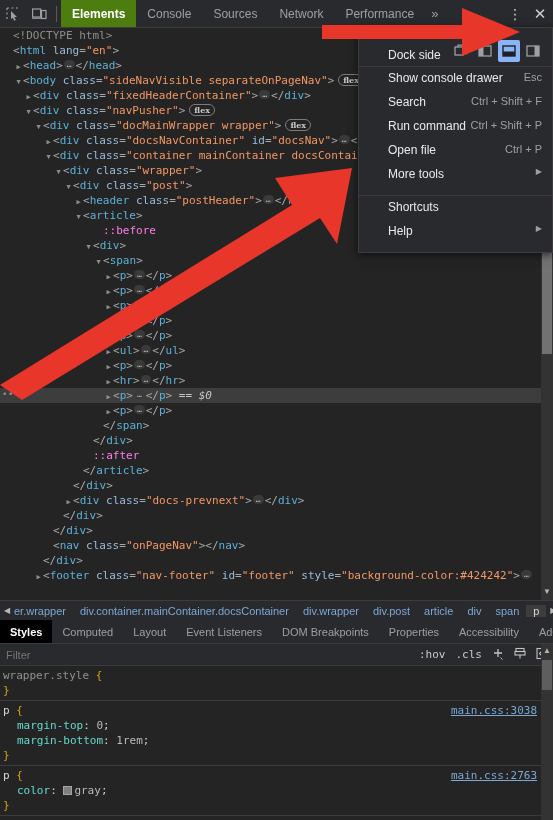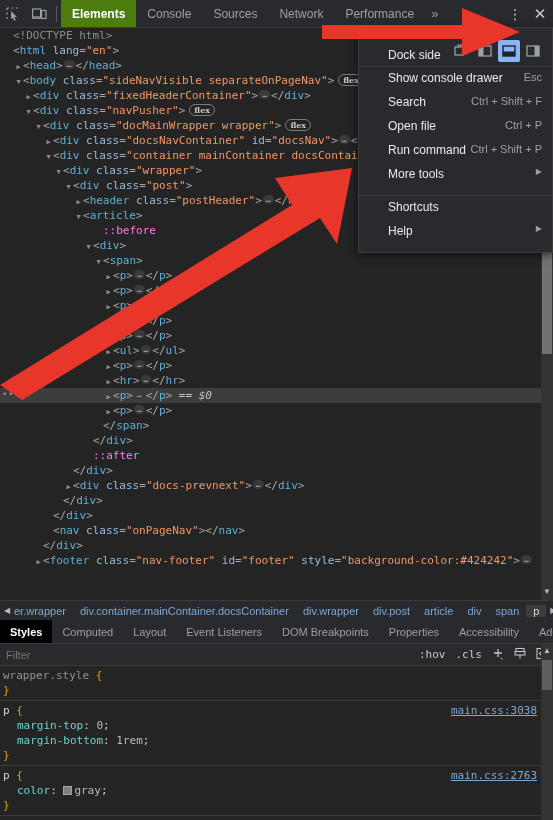--- a/index.html
+++ b/index.html
@@ -236,20 +236,21 @@
     <div class="node" style="padding-left: 104px;"><span class="tri">▶</span><span class="punct">&lt;</span><span class="tag">p</span><span class="punct">&gt;</span><span class="ellip">…</span><span class="punct">&lt;/</span><span class="tag">p</span><span class="punct">&gt;</span></div>
     <div class="node" style="padding-left: 104px;"><span class="tri">▶</span><span class="punct">&lt;</span><span class="tag">p</span><span class="punct">&gt;</span><span class="ellip">…</span><span class="punct">&lt;/</span><span class="tag">p</span><span class="punct">&gt;</span></div>
     <div class="node" style="padding-left: 104px;"><span class="tri">▶</span><span class="punct">&lt;</span><span class="tag">ul</span><span class="punct">&gt;</span><span class="ellip">…</span><span class="punct">&lt;/</span><span class="tag">ul</span><span class="punct">&gt;</span></div>
     <div class="node" style="padding-left: 104px;"><span class="tri">▶</span><span class="punct">&lt;</span><span class="tag">p</span><span class="punct">&gt;</span><span class="ellip">…</span><span class="punct">&lt;/</span><span class="tag">p</span><span class="punct">&gt;</span></div>
     <div class="node" style="padding-left: 104px;"><span class="tri">▶</span><span class="punct">&lt;</span><span class="tag">hr</span><span class="punct">&gt;</span><span class="ellip">…</span><span class="punct">&lt;/</span><span class="tag">hr</span><span class="punct">&gt;</span></div>
     <div class="node sel" style="padding-left: 104px;"><span class="tri">▶</span><span class="punct">&lt;</span><span class="tag">p</span><span class="punct">&gt;</span><span class="ellip">…</span><span class="punct">&lt;/</span><span class="tag">p</span><span class="punct">&gt;</span><span class="dollar">  ==  $0</span></div>
     <div class="node" style="padding-left: 104px;"><span class="tri">▶</span><span class="punct">&lt;</span><span class="tag">p</span><span class="punct">&gt;</span><span class="ellip">…</span><span class="punct">&lt;/</span><span class="tag">p</span><span class="punct">&gt;</span></div>
     <div class="node" style="padding-left: 94px;"><span class="tri none">&nbsp;</span><span class="punct">&lt;/</span><span class="tag">span</span><span class="punct">&gt;</span></div>
     <div class="node" style="padding-left: 84px;"><span class="tri none">&nbsp;</span><span class="punct">&lt;/</span><span class="tag">div</span><span class="punct">&gt;</span></div>
     <div class="node" style="padding-left: 84px;"><span class="tri none">&nbsp;</span><span class="pseudo">::after</span></div>
+    <div class="node" style="padding-left: 74px;"><span class="tri none">&nbsp;</span><span class="punct">&lt;/</span><span class="tag">article</span><span class="punct">&gt;</span></div>
     <div class="node" style="padding-left: 64px;"><span class="tri none">&nbsp;</span><span class="punct">&lt;/</span><span class="tag">div</span><span class="punct">&gt;</span></div>
     <div class="node" style="padding-left: 64px;"><span class="tri">▶</span><span class="punct">&lt;</span><span class="tag">div</span><span class="attr"> class</span><span class="punct">=</span><span class="val">"docs-prevnext"</span><span class="punct">&gt;</span><span class="ellip">…</span><span class="punct">&lt;/</span><span class="tag">div</span><span class="punct">&gt;</span></div>
     <div class="node" style="padding-left: 54px;"><span class="tri none">&nbsp;</span><span class="punct">&lt;/</span><span class="tag">div</span><span class="punct">&gt;</span></div>
     <div class="node" style="padding-left: 44px;"><span class="tri none">&nbsp;</span><span class="punct">&lt;/</span><span class="tag">div</span><span class="punct">&gt;</span></div>
     <div class="node" style="padding-left: 44px;"><span class="tri none">&nbsp;</span><span class="punct">&lt;</span><span class="tag">nav</span><span class="attr"> class</span><span class="punct">=</span><span class="val">"onPageNav"</span><span class="punct">&gt;&lt;/</span><span class="tag">nav</span><span class="punct">&gt;</span></div>
     <div class="node" style="padding-left: 34px;"><span class="tri none">&nbsp;</span><span class="punct">&lt;/</span><span class="tag">div</span><span class="punct">&gt;</span></div>
     <div class="node" style="padding-left: 34px;"><span class="tri">▶</span><span class="punct">&lt;</span><span class="tag">footer</span><span class="attr"> class</span><span class="punct">=</span><span class="val">"nav-footer"</span><span class="attr"> id</span><span class="punct">=</span><span class="val">"footer"</span><span class="attr"> style</span><span class="punct">=</span><span class="val">"background-color:#424242"</span><span class="punct">&gt;</span><span class="ellip">…</span></div>
   </div>
 <div class="dom-sb">
   <div class="dom-sb-thumb"></div>
@@ -364,26 +365,26 @@
   <div id="menu-items">
       <div class="menu-item">
         <span>Show console drawer</span>
         <span class="shortcut">Esc</span>
       </div>
       <div class="menu-item">
         <span>Search</span>
         <span class="shortcut">Ctrl + Shift + F</span>
       </div>
       <div class="menu-item">
+        <span>Run command</span>
+        <span class="shortcut">Ctrl + Shift + P</span>
+      </div>
+      <div class="menu-item">
         <span>Open file</span>
         <span class="shortcut">Ctrl + P</span>
-      </div>
-      <div class="menu-item">
-        <span>Run command</span>
-        <span class="shortcut">Ctrl + Shift + P</span>
       </div>
       <div class="menu-item">
         <span>More tools</span>
         <span class="submenu-arrow">▶</span>
       </div>
     </div>
   <div class="menu-sep"></div>
   <div id="menu-items2">
       <div class="menu-item">
         <span>Shortcuts</span>

